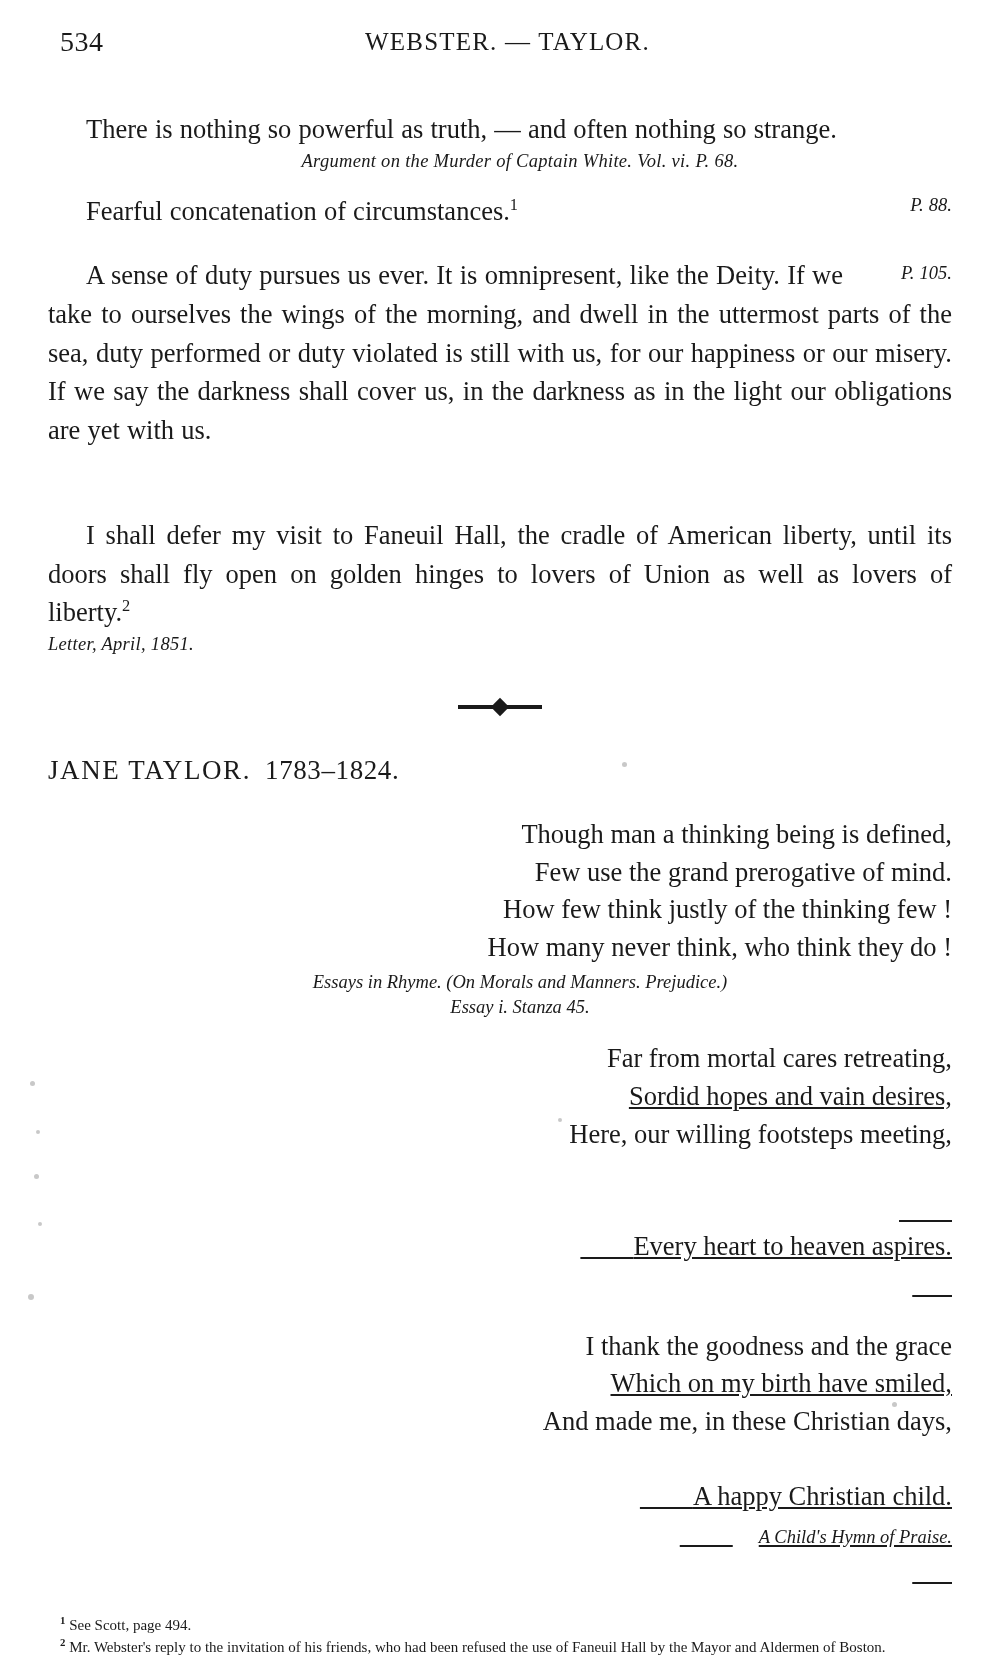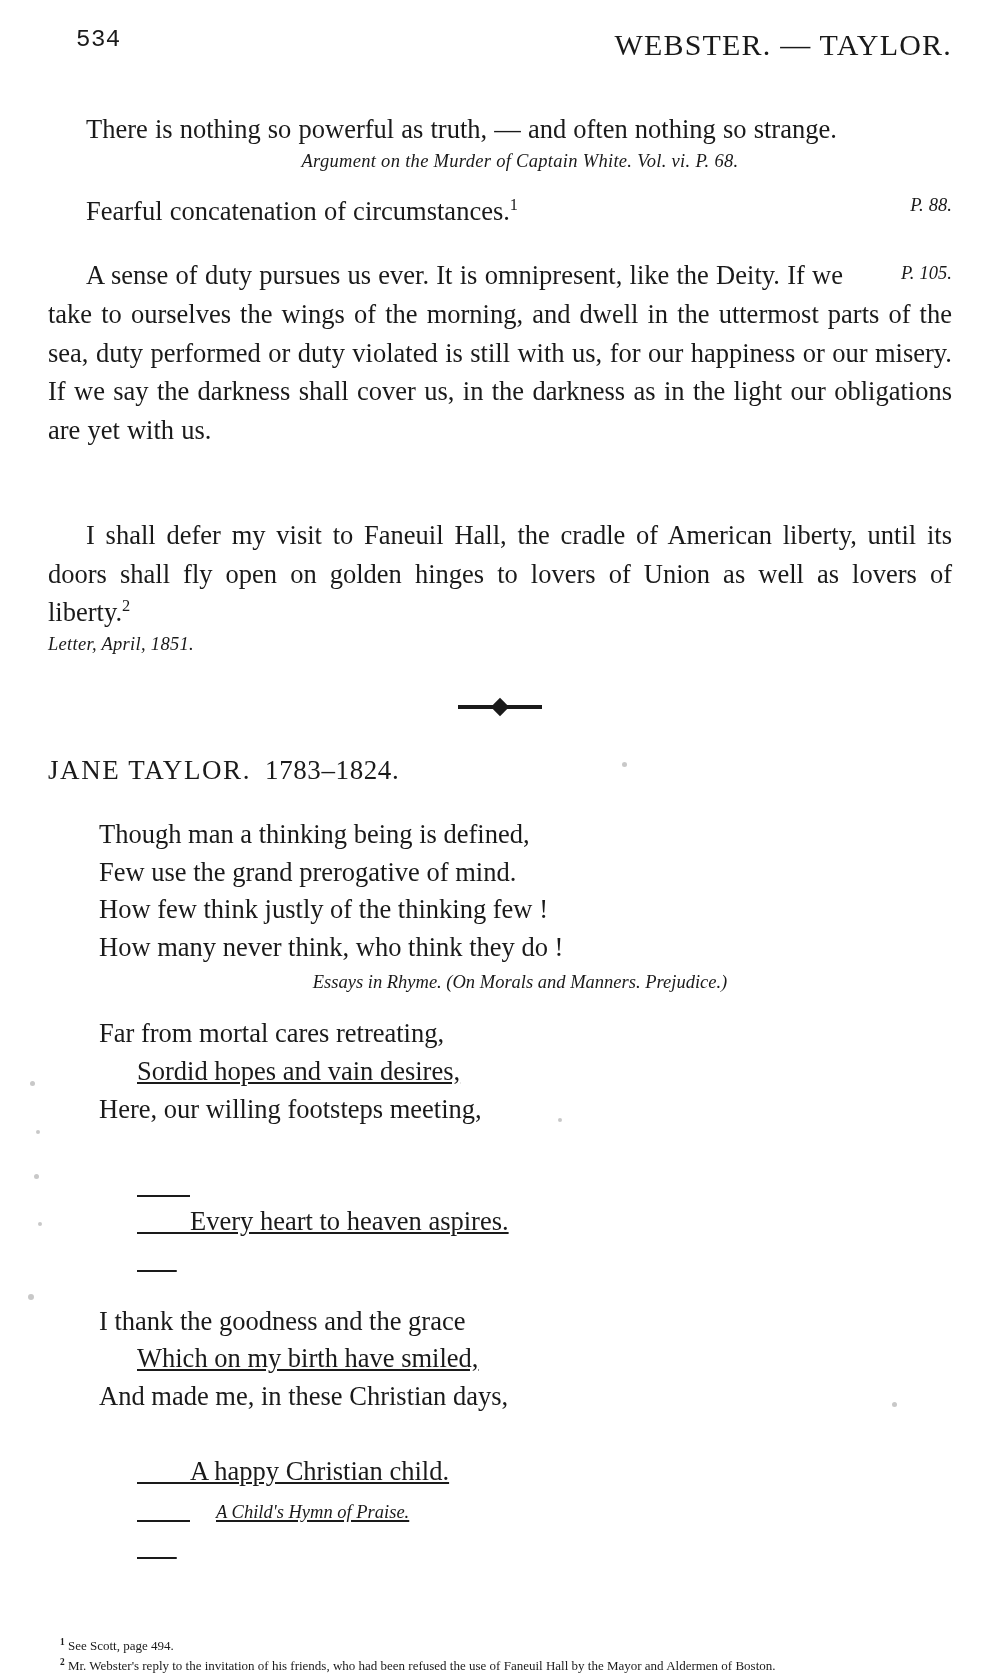--- a/index.html
+++ b/index.html
@@ -24,33 +24,32 @@
   }
 
   
   .header {
     position: relative;
     margin: 26px 48px 0 48px;
     height: 44px;
   }
   .page-number {
     position: absolute;
-    left: 28px;
+    left: 12px;
     top: 0;
-    font-size: 24px;
+    font-size: 28px;
     letter-spacing: 0.5px;
-    font-family: Liberation Mono, monospace;
   }
   .running-head {
     position: absolute;
     left: 15px;
     right: 0;
     top: 2px;
-    text-align: right;
-    font-size: 30px;
+    text-align: center;
+    font-size: 25px;
     letter-spacing: 1.2px;
   }
 
   
   .content {
     margin: 0 48px;
   }
   .para {
     font-size: 26.5px;
     line-height: 1.46;
@@ -120,43 +119,44 @@
     letter-spacing: 1.6px;
     margin: 0 0 30px 0;
   }
   .author-heading .dates {
     letter-spacing: 0.6px;
     margin-left: 14px;
   }
 
   
   .verse {
-    margin: 0 0 0 51px;
+    margin: 0 0 0 92px;
     font-size: 26.5px;
     line-height: 1.42;
+    text-align: right;
   }
   .verse .line { white-space: pre-wrap; }
   .verse .indent { padding-left: 38px; text-decoration: underline; }
   .verse-block { margin-bottom: 4px; }
 
   .verse-cite {
     font-style: italic;
     font-size: 18.5px;
     text-align: center;
     margin: 4px 0 0 40px;
     line-height: 1.35;
   }
 
   
   .footnotes {
     position: absolute;
     left: 32px;
     right: 40px;
-    bottom: 26px;
-    font-size: 13px;
+    bottom: 43px;
+    font-size: 15px;
     line-height: 1.38;
   }
   .footnotes .fn {
     margin: 0 0 2px 0;
     text-align: justify;
   }
   .footnotes .fn-1 { padding-left: 28px; }
   .footnotes .fn-2 { padding-left: 28px; text-indent: 0; }
   .footnotes sup {
     font-size: 0.72em;
@@ -224,20 +224,21 @@
       <span>JANE TAYLOR.</span><span class="dates">1783–1824.</span>
     </div>
 
     <div class="verse verse-block">
       <div class="line">Though man a thinking being is defined,</div>
       <div class="line">Few use the grand prerogative of mind.</div>
       <div class="line">How few think justly of the thinking few !</div>
       <div class="line">How many never think, who think they do !</div>
     </div>
     <div class="verse-cite">Essays in Rhyme.   (On Morals and Manners.   Prejudice.)</div>
+    <div class="verse-cite" style="margin-top:0;">Essay i. Stanza 45.</div>
 
     <div class="block-gap"></div>
 
     <div class="verse verse-block" style="position:relative;">
       <div class="line">Far from mortal cares retreating,</div>
       <div class="line indent">Sordid hopes and vain desires,</div>
       <div class="line">Here, our willing footsteps meeting,</div>
       <div class="line indent">
         
         <span>Every heart to heaven aspires.</span>

